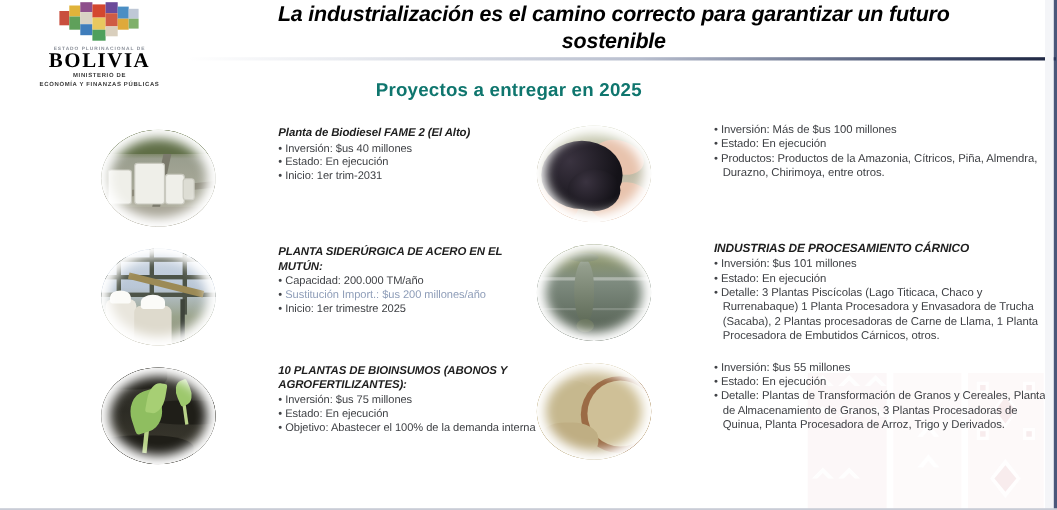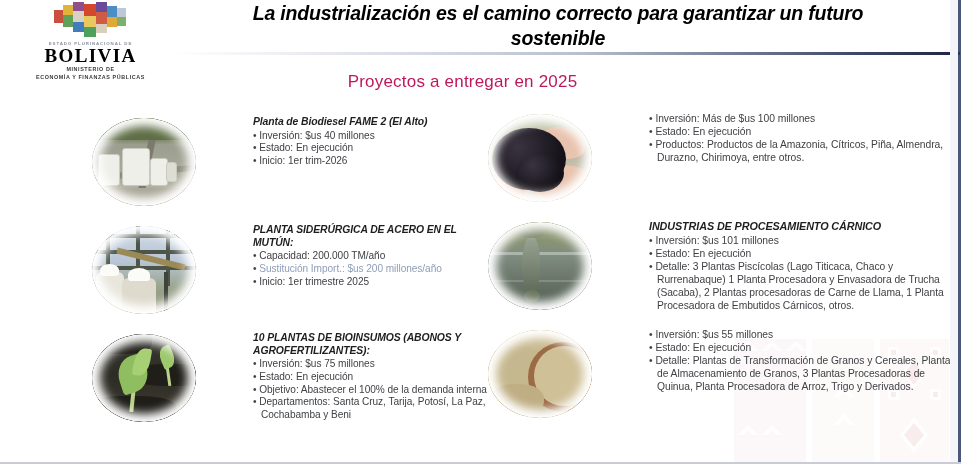--- a/index.html
+++ b/index.html
@@ -26,21 +26,21 @@
     text-align:center;font-style:italic;font-weight:bold;
     font-size:19.5px;line-height:25px;color:#000000;
     letter-spacing:-.2px;
   }
   .hr{
     position:absolute;left:170px;top:52px;width:790px;height:3px;
     background:linear-gradient(to right,#ffffff 0%, #e9ebf0 18%, #b9bfcf 52%, #404b6b 86%, #1d2540 100%);
   }
   .subtitle{
     position:absolute;left:0;top:72px;width:925px;text-align:center;
-    font-size:17px;font-weight:normal;color:#be185d;letter-spacing:.2px;
+    font-size:17px;font-weight:bold;color:#0f766e;letter-spacing:.2px;
   }
 
   
   .watermark{position:absolute;right:12px;bottom:0;width:215px;height:125px;opacity:.30;pointer-events:none;}
 
   
   .col{position:absolute;}
   .col-left{left:88px;top:112px;width:410px;}
   .col-right{left:484px;top:108px;width:472px;}
 
@@ -183,21 +183,21 @@
             <div class="rd" style="left:0;top:0;width:104px;height:22px;background:#5f6e46;"></div>
             <div class="rd" style="left:0;top:70px;width:104px;height:18px;background:#a9a698;"></div>
           </div>
         </div>
       </div>
       <div class="txt">
         <div class="hd">Planta de Biodiesel FAME 2 (El Alto)</div>
         <ul class="bl">
           <li>Inversión:  $us 40 millones</li>
           <li>Estado: En ejecución</li>
-          <li>Inicio:  1er trim-2026</li>
+          <li>Inicio:  1er trim-2031</li>
         </ul>
       </div>
     </div>
 
     <div class="item">
       <div class="thumb">
         <div class="oval">
           <div class="pic p-steel">
             <div class="beam" style="left:0;top:8px;width:104px;height:4px;"></div>
             <div class="beam" style="left:0;top:24px;width:104px;height:4px;"></div>
@@ -238,21 +238,20 @@
             <div class="leaf" style="left:68px;top:12px;width:14px;height:22px;transform:rotate(-24deg);background:#9dc86c;"></div>
           </div>
         </div>
       </div>
       <div class="txt">
         <div class="hd">10 PLANTAS DE BIOINSUMOS (ABONOS Y AGROFERTILIZANTES):</div>
         <ul class="bl">
           <li>Inversión: $us 75 millones</li>
           <li>Estado: En ejecución</li>
           <li>Objetivo: Abastecer el 100% de la demanda interna</li>
-          <li>Departamentos: Santa Cruz, Tarija, Potosí, La Paz, Cochabamba y Beni</li>
         </ul>
       </div>
     </div>
 
   </div>
 
   <div class="col col-right right">
 
     <div class="item">
       <div class="thumb">

